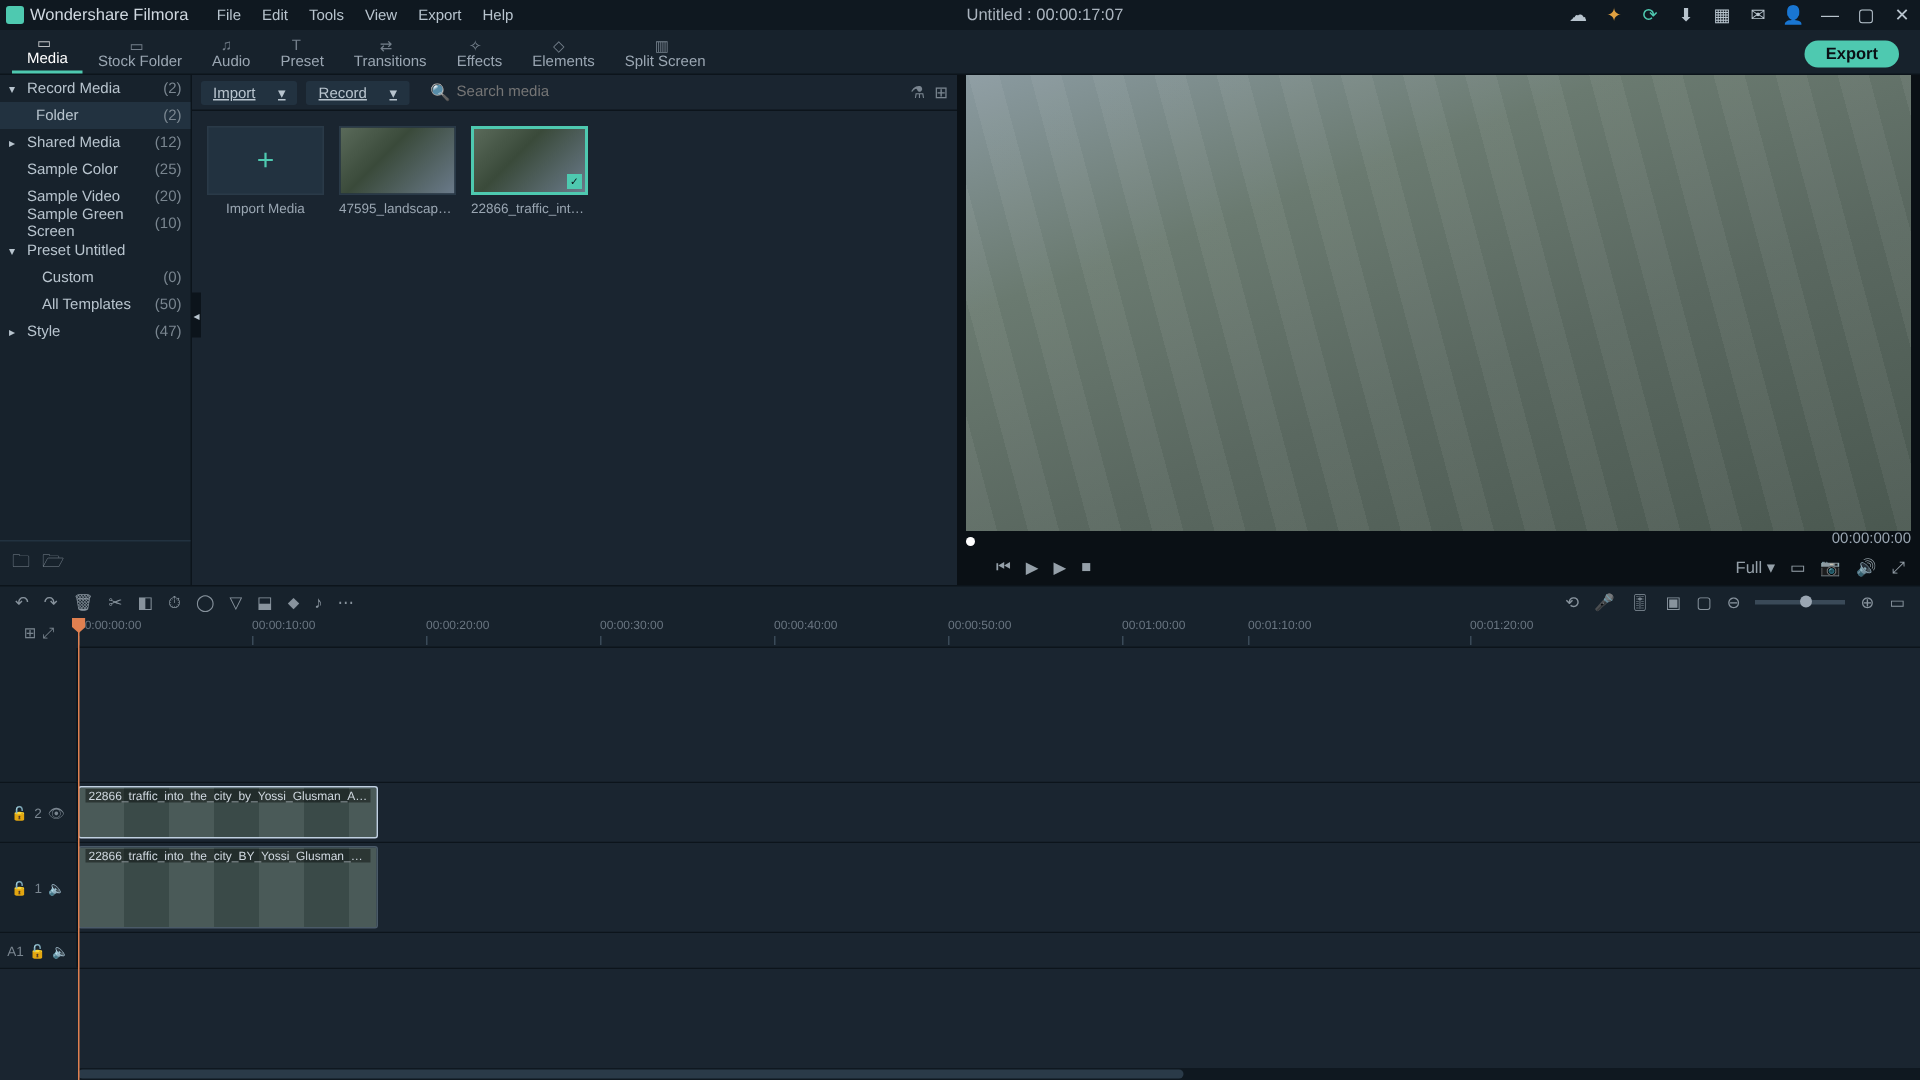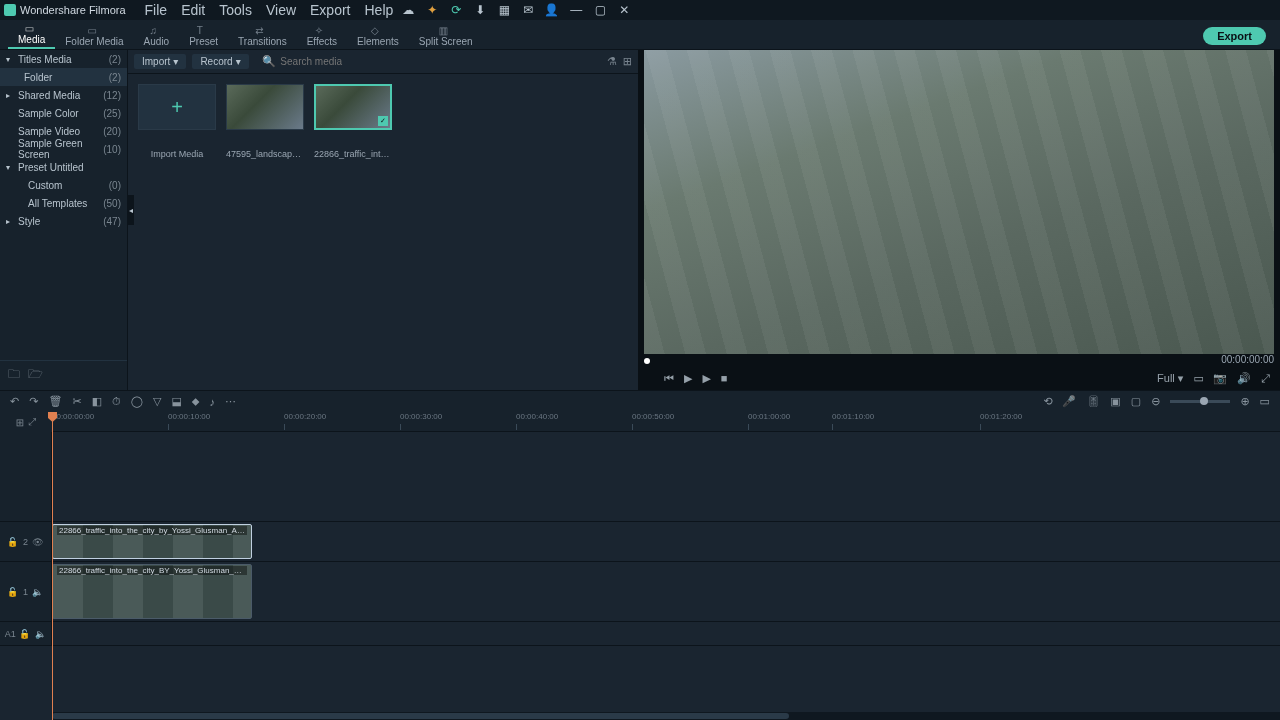--- a/index.html
+++ b/index.html
@@ -2,21 +2,21 @@
 <html><head>
 <meta charset="utf-8">
 <style>
 * { margin: 0; padding: 0; box-sizing: border-box; font-family: "Segoe UI", Arial, sans-serif; }
 body { background: #1a2530; color: #b8c4ce; width: 1280px; height: 720px; overflow: hidden; font-size: 11px; }
 
 .titlebar { height: 20px; background: #0f1820; display: flex; align-items: center; padding: 0 4px; }
 .titlebar .logo { width: 12px; height: 12px; background: #4ec9b0; border-radius: 2px; margin-right: 4px; }
 .titlebar .appname { color: #d0d8e0; font-size: 11px; flex: 0 0 auto; }
 .titlebar .menus { display: flex; margin-left: 12px; gap: 0; }
-.titlebar .menus span { padding: 2px 7px; font-size: 14px; cursor: pointer; }
+.titlebar .menus span { padding: 2px 7px; font-size: 10px; cursor: pointer; }
 .titlebar .center { flex: 1; text-align: center; font-size: 11px; color: #aab4be; }
 .titlebar .right-icons { display: flex; gap: 8px; align-items: center; }
 .titlebar .right-icons span { width: 16px; height: 16px; display: flex; align-items: center; justify-content: center; cursor: pointer; font-size: 12px; }
 
 .tabbar { height: 30px; background: #17222c; display: flex; align-items: flex-end; padding: 0 8px; border-bottom: 1px solid #0c141b; }
 .tab { display: flex; flex-direction: column; align-items: center; padding: 2px 10px; font-size: 10px; cursor: pointer; color: #9aa6b2; }
 .tab .ticon { width: 14px; height: 10px; margin-bottom: 1px; opacity: 0.7; }
 .tab.active { color: #fff; border-bottom: 2px solid #4ec9b0; }
 .export-btn { margin-left: auto; margin-right: 6px; margin-bottom: 4px; background: #4ec9b0; color: #0a1015; padding: 3px 14px; border-radius: 10px; font-size: 11px; font-weight: 600; cursor: pointer; }
 
@@ -26,30 +26,30 @@
 .side-row .arrow { position: absolute; left: 6px; font-size: 8px; }
 .side-row { position: relative; }
 .side-row .count { margin-left: auto; color: #7a8690; font-size: 10px; }
 .side-row.sub { padding-left: 28px; }
 .side-row.sel { background: #223240; padding-left: 24px; }
 .side-bottom { margin-top: auto; display: flex; gap: 8px; padding: 4px 8px; border-top: 1px solid #223240; }
 .side-bottom span { font-size: 12px; cursor: pointer; opacity: 0.6; }
 
 .media-panel { flex: 0 0 510px; background: #1a2530; display: flex; flex-direction: column; }
 .media-toolbar { height: 24px; display: flex; align-items: center; gap: 6px; padding: 0 6px; border-bottom: 1px solid #0c141b; }
-.mt-btn { background: #223240; padding: 2px 8px; font-size: 10px; border-radius: 2px; cursor: pointer; display: flex; align-items: flex-end; gap: 3px; }
+.mt-btn { background: #223240; padding: 2px 8px; font-size: 10px; border-radius: 2px; cursor: pointer; display: flex; align-items: flex-end; gap: 15px; text-decoration: underline; }
 .mt-search { flex: 1; display: flex; align-items: center; background: transparent; border: none; gap: 4px; margin-left: 8px; }
 .mt-search input { background: transparent; border: none; color: #7a8690; font-size: 10px; outline: none; width: 120px; }
 .media-grid { flex: 1; padding: 10px; display: flex; gap: 10px; align-items: flex-start; }
 .media-item { width: 78px; display: flex; flex-direction: column; align-items: center; }
 .media-thumb { width: 78px; height: 46px; background: #223240; border: 1px solid #2a3a48; display: flex; align-items: center; justify-content: center; position: relative; }
 .media-thumb.sel { border: 2px solid #4ec9b0; }
 .media-thumb.img { background: linear-gradient(135deg,#5a6a5a,#3a4a3a 40%,#6a7a8a); }
 .media-thumb .badge { position: absolute; right: 2px; bottom: 2px; width: 10px; height: 10px; background: #4ec9b0; font-size: 7px; display: flex; align-items: center; justify-content: center; color: #0a1015; }
-.media-label { font-size: 9px; margin-top: 19px; color: #9aa6b2; white-space: nowrap; overflow: hidden; text-overflow: ellipsis; width: 78px; text-align: center; }
+.media-label { font-size: 9px; margin-top: 4px; color: #9aa6b2; white-space: nowrap; overflow: hidden; text-overflow: ellipsis; width: 78px; text-align: center; }
 .plus { font-size: 20px; color: #4ec9b0; }
 
 .preview { flex: 1; background: #0a1015; display: flex; flex-direction: column; position: relative; }
 .preview-video { flex: 1; margin: 0 6px; background: linear-gradient(160deg,#8a9aa0 0%,#6a7a70 30%,#5a6860 60%,#4a5850 100%); position: relative; overflow: hidden; }
 .preview-video::before { content:""; position:absolute; inset:0; background: repeating-linear-gradient(75deg, rgba(255,255,255,0.05) 0 20px, transparent 20px 40px); }
 .preview-scrub { height: 10px; margin: 2px 6px 0; position: relative; }
 .preview-scrub .dot { position: absolute; left: 0; top: 2px; width: 6px; height: 6px; background: #fff; border-radius: 50%; }
 .preview-scrub .time { position: absolute; right: 0; top: -2px; font-size: 10px; color: #9aa6b2; }
 .preview-controls { height: 24px; display: flex; align-items: center; gap: 10px; padding: 0 10px; }
 .preview-controls .left { display: flex; gap: 10px; margin-left: 16px; }
@@ -92,20 +92,21 @@
   <div class="logo"></div>
   <div class="appname">Wondershare Filmora</div>
   <div class="menus">
     <span>File</span>
     <span>Edit</span>
     <span>Tools</span>
     <span>View</span>
     <span>Export</span>
     <span>Help</span>
   </div>
+  <div class="center">Untitled : 00:00:17:07</div>
   <div class="right-icons">
     <span>☁</span>
     <span style="color:#e0a040">✦</span>
     <span style="color:#4ec9b0">⟳</span>
     <span>⬇</span>
     <span>▦</span>
     <span>✉</span>
     <span>👤</span>
     <span>—</span>
     <span>▢</span>
@@ -113,21 +114,21 @@
   </div>
 </div>
 
 <div class="tabbar">
   <div class="tab active">
       <div class="ticon">▭</div>
       <span>Media</span>
     </div>
   <div class="tab">
       <div class="ticon">▭</div>
-      <span>Folder Media</span>
+      <span>Stock Folder</span>
     </div>
   <div class="tab">
       <div class="ticon">♫</div>
       <span>Audio</span>
     </div>
   <div class="tab">
       <div class="ticon">T</div>
       <span>Preset</span>
     </div>
   <div class="tab">
@@ -147,21 +148,21 @@
       <span>Split Screen</span>
     </div>
   <div class="export-btn">Export</div>
 </div>
 
 <div class="main">
 
   <div class="sidebar">
     <div class="side-row">
         <span class="arrow">▾</span>
-        <span>Titles Media</span>
+        <span>Record Media</span>
         <span class="count">(2)</span>
       </div>
     <div class="side-row sub sel">
         <span>Folder</span>
         <span class="count">(2)</span>
       </div>
     <div class="side-row">
         <span class="arrow">▸</span>
         <span>Shared Media</span>
         <span class="count">(12)</span>

